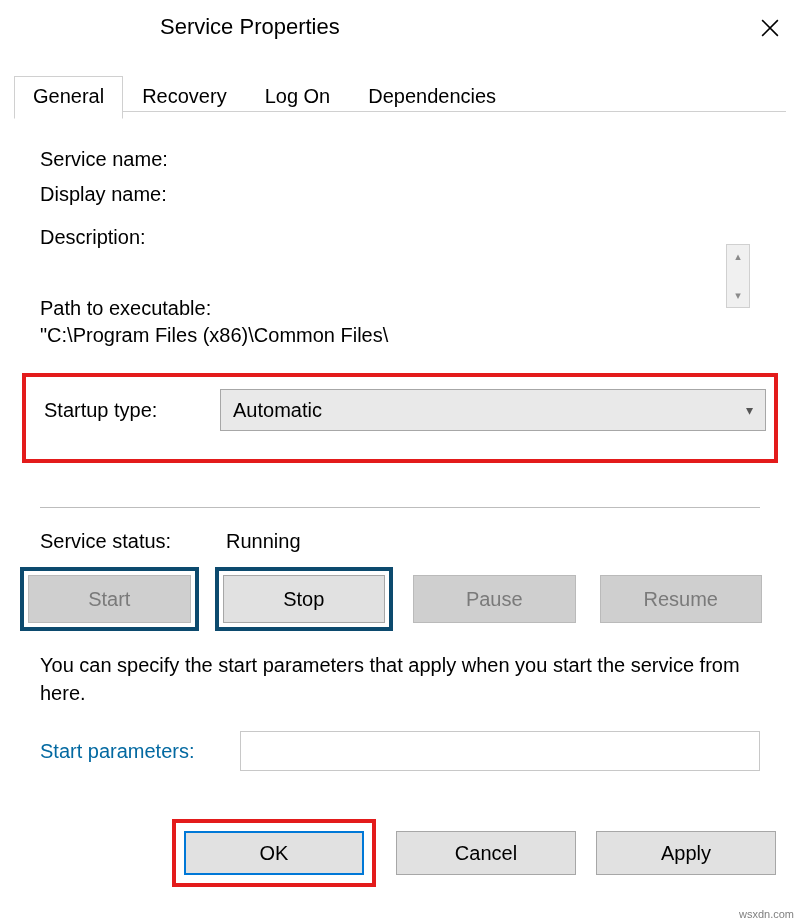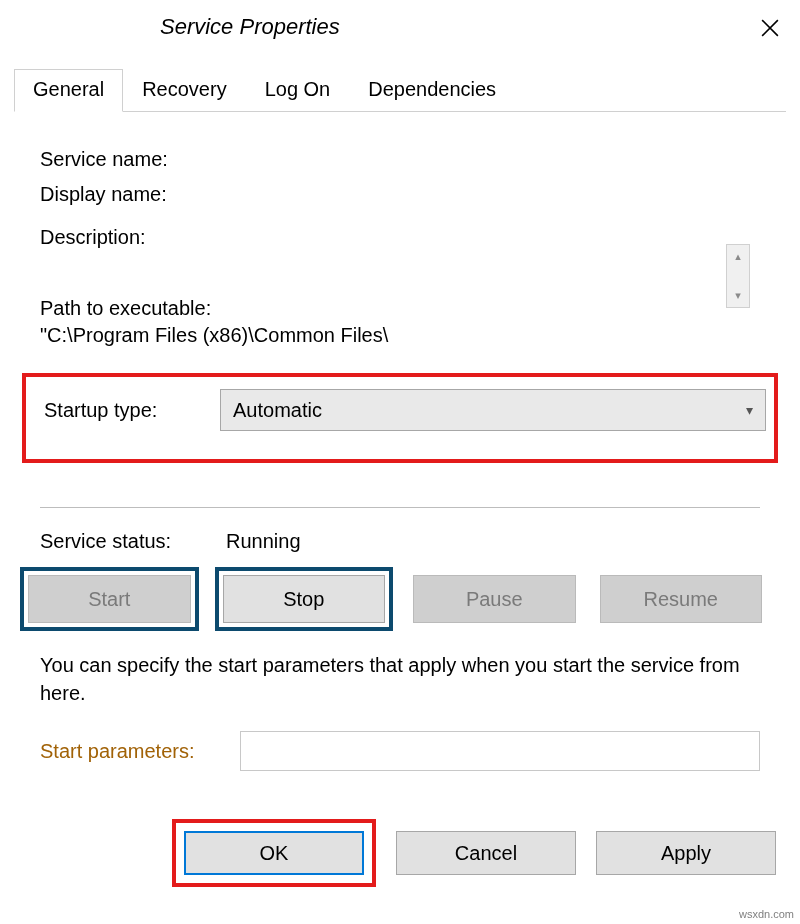--- a/index.html
+++ b/index.html
@@ -11,21 +11,20 @@
       height: 924px;
       position: relative;
       color: #000;
     }
     .titlebar {
       height: 56px;
       display: flex;
       align-items: center;
       padding: 11px 12px;
       position: relative;
-      font-style: italic;
     }
     .title-wrap { position: absolute; left: 160px; top: 14px; font-size: 22px; }
     .close-btn {
       position: absolute;
       right: 14px;
       top: 12px;
       width: 32px;
       height: 32px;
       display: flex;
       align-items: center;
@@ -41,21 +40,21 @@
       display: flex;
       border-bottom: 1px solid #d0d0d0;
       margin-top: 12px;
       margin-bottom: 18px;
     }
     .tab {
       padding: 8px 18px 10px 18px;
       font-size: 20px;
       cursor: pointer;
       position: relative;
-      top: 1px;
+      top: 8px;
       border: 1px solid transparent;
     }
     .tab.active {
       border: 1px solid #d0d0d0;
       border-bottom: 1px solid #ffffff;
       background: #ffffff;
     }
     .panel { padding: 6px 26px 0 26px; }
     .row {
       display: flex;
@@ -151,21 +150,21 @@
       font-size: 20px;
       margin-top: 20px;
       line-height: 1.4;
     }
     .start-params-row {
       display: flex;
       align-items: center;
       margin-top: 24px;
       gap: 14px;
     }
-    .start-params-row .label-col { color: #a16207; }
+    .start-params-row .label-col { color: #0369a1; }
     .text-input {
       flex: 1;
       height: 40px;
       border: 1px solid #c8c8c8;
       background: #ffffff;
       padding: 0 8px;
       font-size: 18px;
     }
     .footer {
       display: flex;

